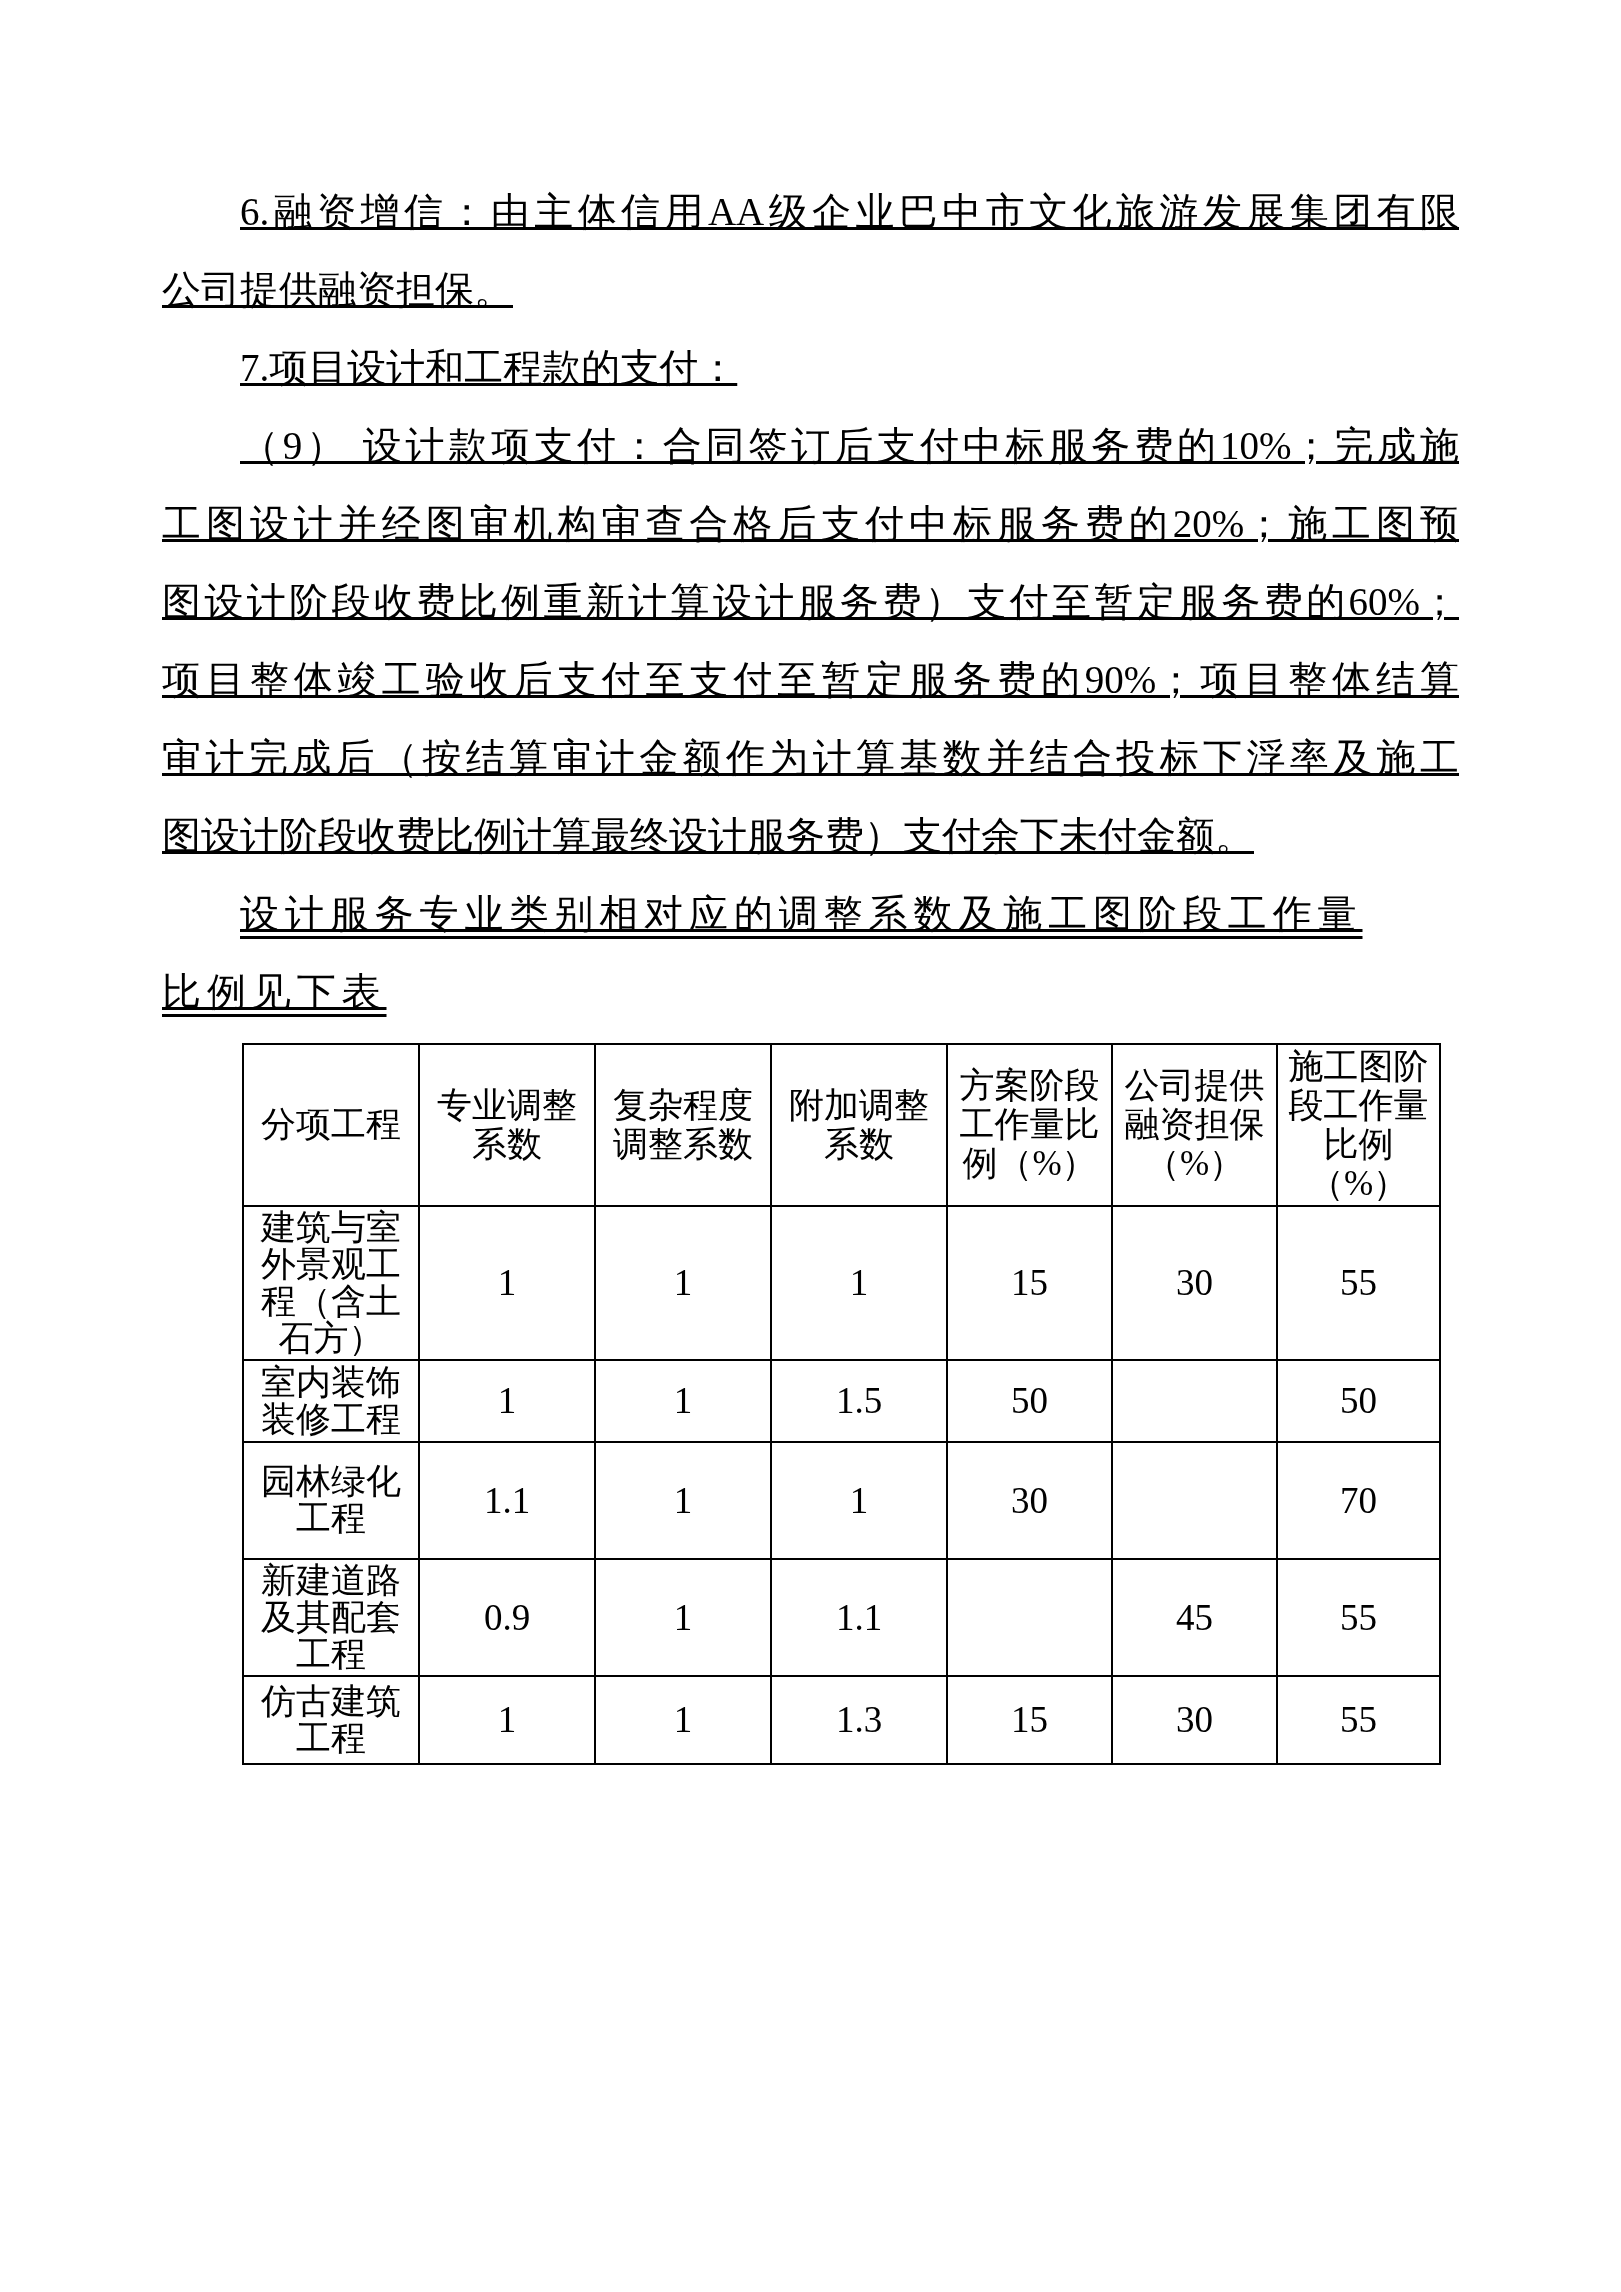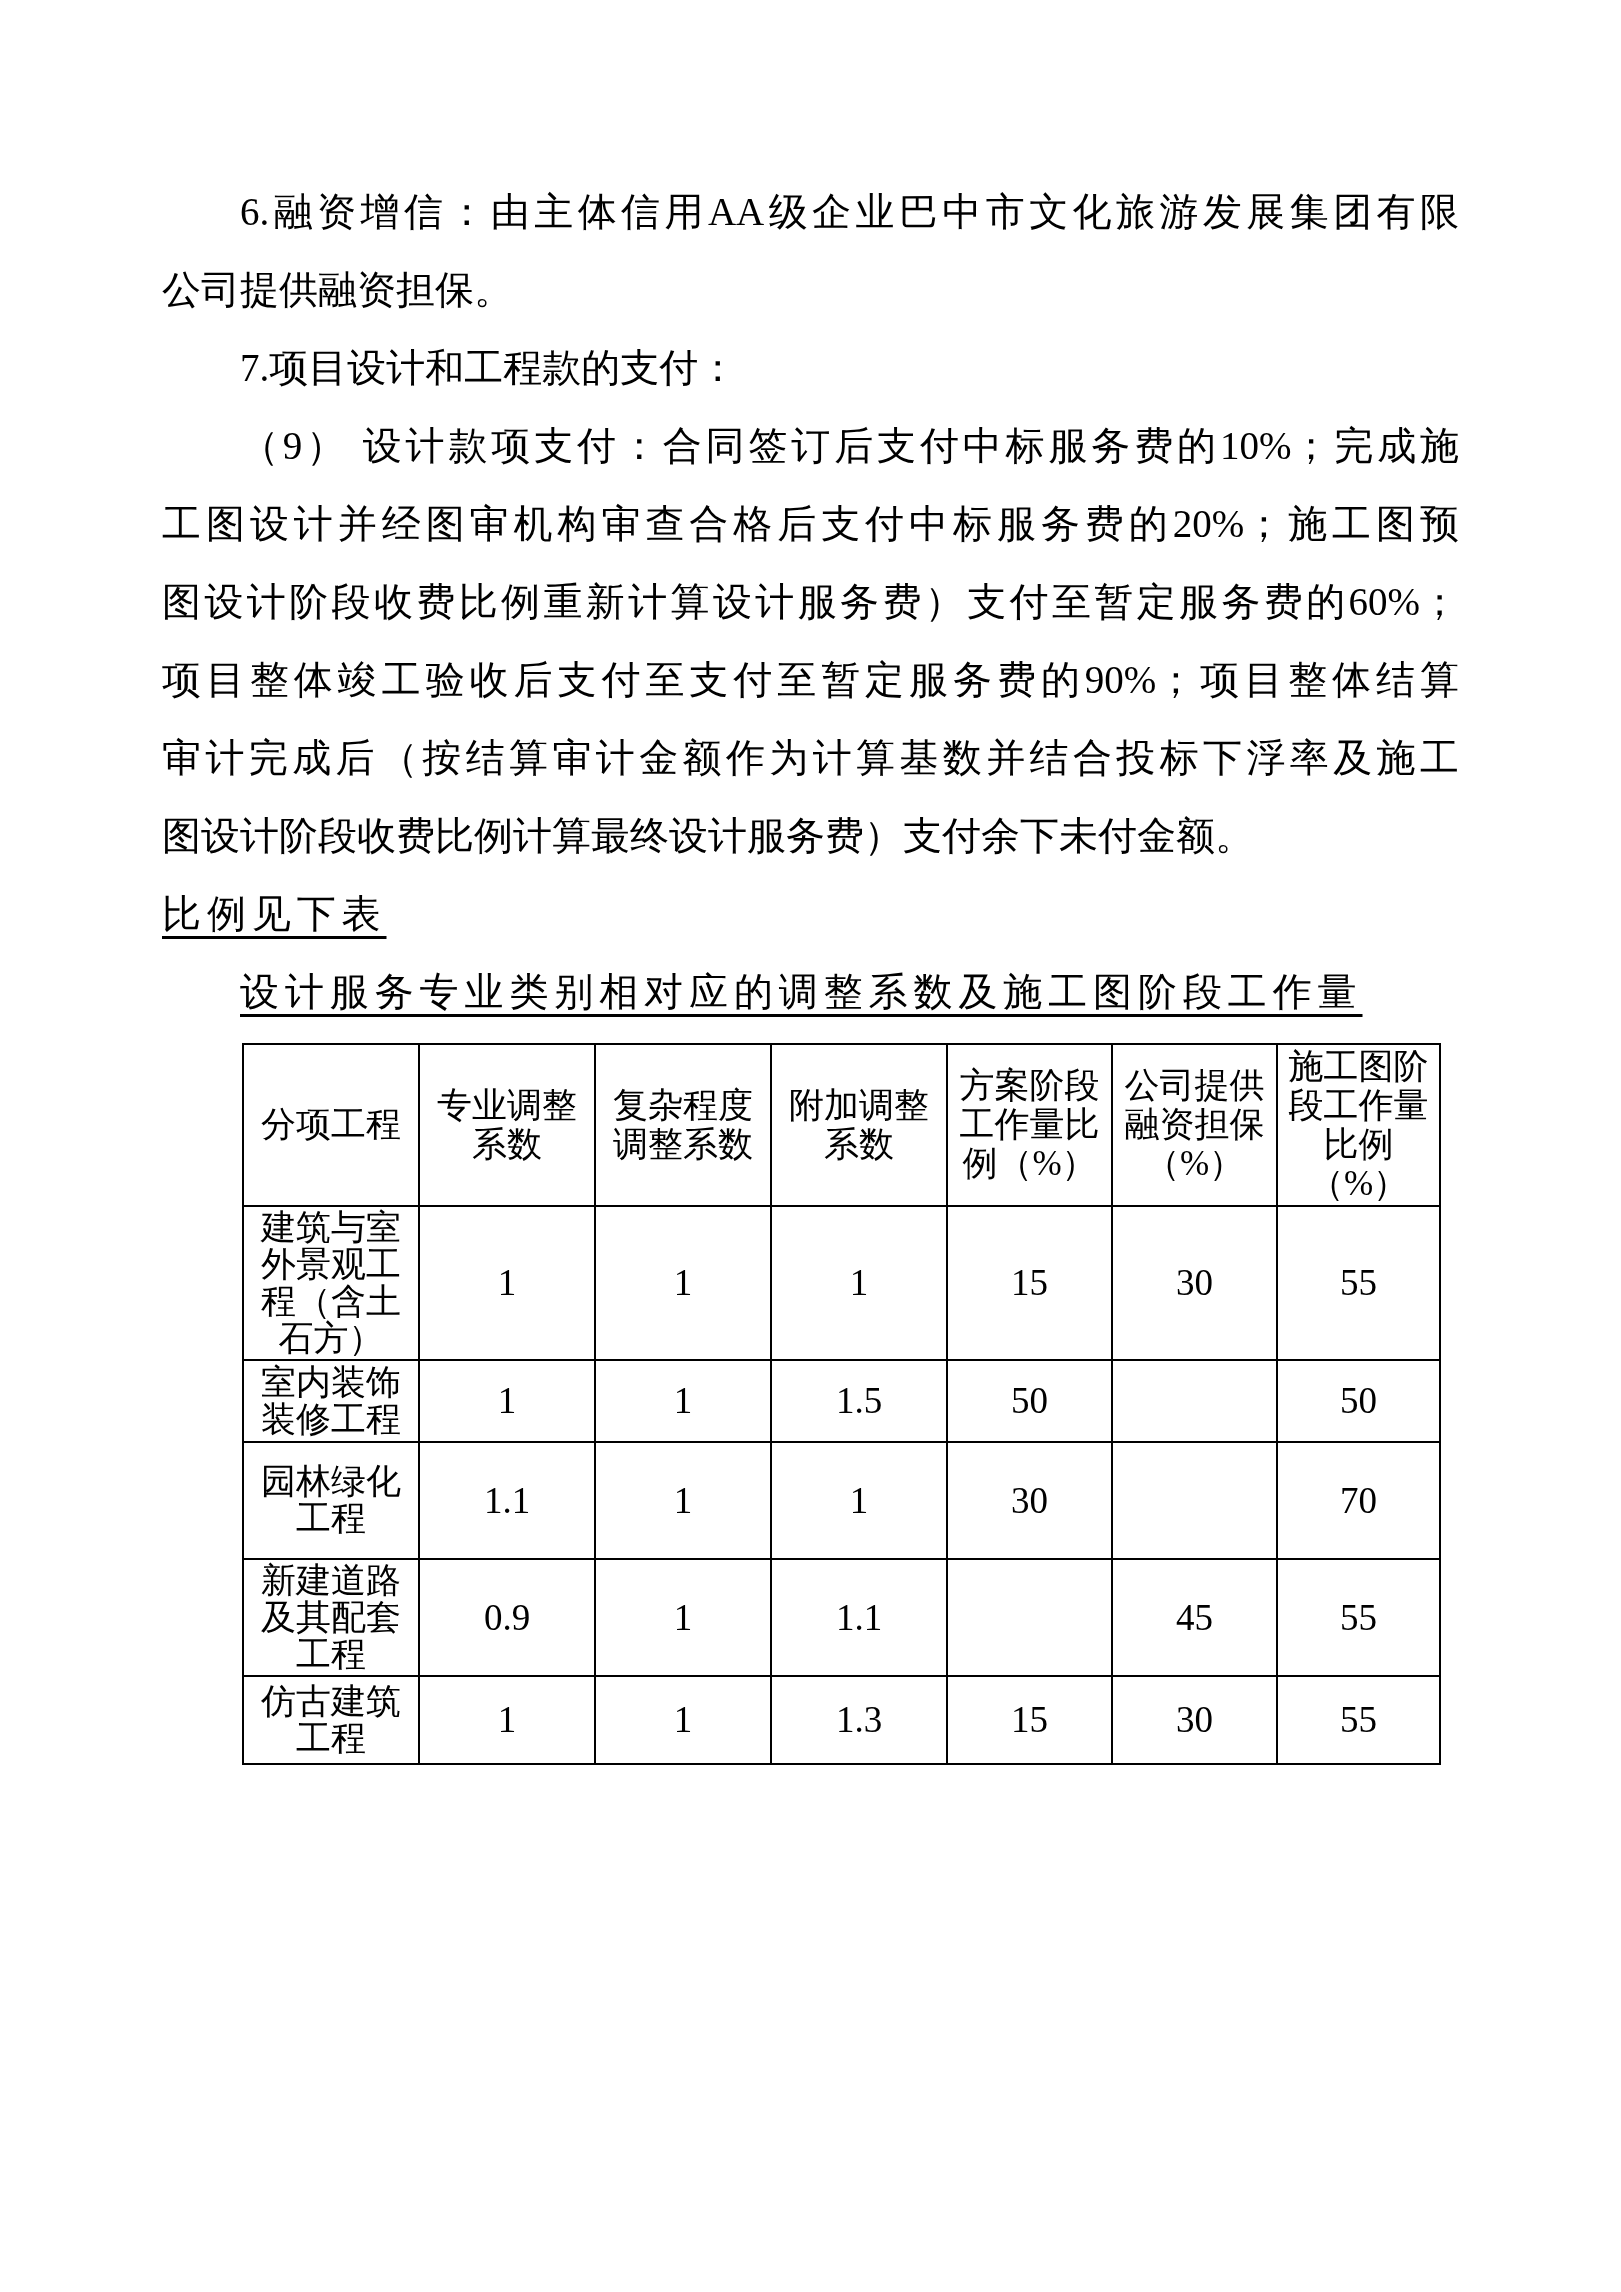--- a/index.html
+++ b/index.html
@@ -3,21 +3,21 @@
 <meta charset="utf-8">
 <style>
   html, body { margin: 0; padding: 0; }
   body {
     width: 1621px; height: 2293px;
     background: #ffffff; color: #000000;
     font-family: "Liberation Serif", "DejaVu Serif", serif;
     overflow: hidden;
   }
   .content { padding: 173px 162px 0 162px; }
-  .para { font-size: 39px; line-height: 78px; margin: 0; }
+  .para { font-size: 39px; line-height: 78px; margin: 0; text-decoration: underline; }
   .line { text-align: justify; text-align-last: left; white-space: normal; }
   .line.just { text-align-last: justify; }
   .indent { text-indent: 78px; }
   .intro { letter-spacing: 5.9px; }
   .u {
     text-decoration: underline;
     text-decoration-thickness: 2.9px;
     text-underline-offset: 8.8px;
     text-decoration-skip-ink: none;
   }
@@ -65,22 +65,22 @@
   <div class="para">
     <div class="line just indent">（9） 设计款项支付：合同签订后支付中标服务费的10%；完成施</div>
     <div class="line just">工图设计并经图审机构审查合格后支付中标服务费的20%；施工图预</div>
     <div class="line just">图设计阶段收费比例重新计算设计服务费）支付至暂定服务费的60%；</div>
     <div class="line just">项目整体竣工验收后支付至支付至暂定服务费的90%；项目整体结算</div>
     <div class="line just">审计完成后（按结算审计金额作为计算基数并结合投标下浮率及施工</div>
     <div class="line">图设计阶段收费比例计算最终设计服务费）支付余下未付金额。</div>
   </div>
 
   <div class="para intro">
+    <div class="line indent"><span class="u">设计服务专业类别相对应的调整系数及施工图阶段工作量</span></div>
     <div class="line"><span class="u">比例见下表</span></div>
-    <div class="line indent"><span class="u">设计服务专业类别相对应的调整系数及施工图阶段工作量</span></div>
   </div>
 
   <table class="coef">
     <colgroup>
       <col style="width:176px">
         <col style="width:176px">
         <col style="width:176px">
       <col style="width:176px">
         <col style="width:165px">
         <col style="width:165px">

